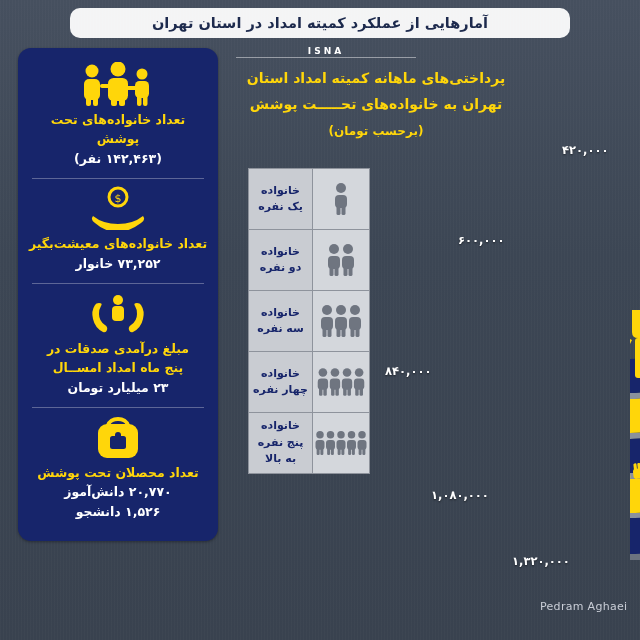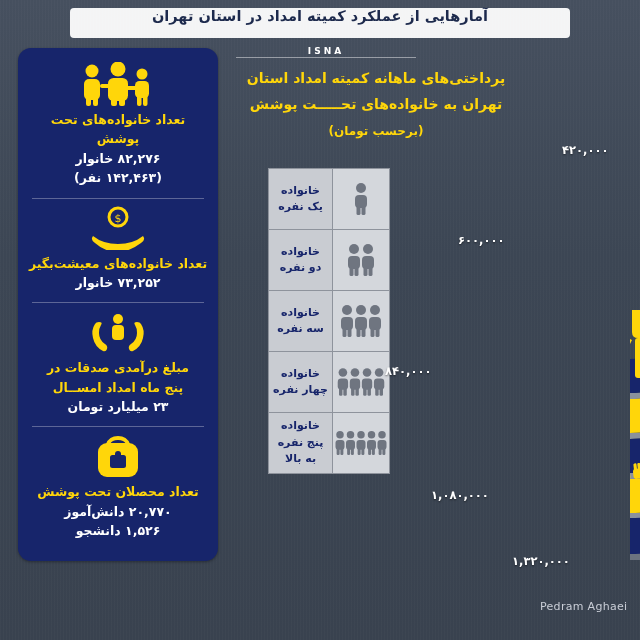--- a/index.html
+++ b/index.html
@@ -18,22 +18,22 @@
   }
   .bg-grain{
     position:absolute;inset:0;
     background-image:repeating-linear-gradient(90deg, rgba(255,255,255,0.018) 0px, rgba(255,255,255,0.018) 1px, rgba(0,0,0,0) 1px, rgba(0,0,0,0) 3px);
   }
 
   
   .header-bar{
     position:absolute;top:8px;left:70px;right:70px;height:30px;
     background:rgba(255,255,255,0.94);
-    border-radius:4px;
-    display:flex;justify-content:center;
+    border-radius:10px;
+    display:flex;align-items:center;justify-content:center;
   }
   .header-title{
     color:#1d2a4d;font-size:14.5px;font-weight:bold;letter-spacing:.2px;
   }
 
   
   .left-col{
     position:absolute;left:18px;top:48px;width:200px;
     background:#17256b;
     border-radius:13px;
@@ -70,21 +70,20 @@
   .center-sub{
     display:block;color:#ffd60a;font-size:12px;margin-top:2px;
   }
 
   
   .legend{
     position:absolute;top:168px;left:248px;width:120px;
     background:#c9ccd2;
     border:1px solid #8e939c;
     border-collapse:collapse;
-    margin-left:20px;
   }
   .legend .lrow{
     display:flex;align-items:stretch;border-bottom:1px solid #8e939c;height:60px;
   }
   .legend .lrow:last-child{border-bottom:none;}
   .legend .lfig{
     width:56px;display:flex;align-items:center;justify-content:center;
     border-left:1px solid #8e939c;
     background:#d4d7dc;
   }
@@ -140,21 +139,20 @@
           <circle cx="66" cy="12" r="5.5"></circle>
             <rect x="59" y="19" width="14" height="17" rx="4.5"></rect>
           <rect x="61" y="32" width="4.5" height="12" rx="2"></rect>
             <rect x="67" y="32" width="4.5" height="12" rx="2"></rect>
           <rect x="24" y="22" width="10" height="4" rx="2"></rect>
           <rect x="50" y="24" width="11" height="4" rx="2"></rect>
         </g>
       </svg>
     </div>
     <div class="line">تعداد خانواده‌های تحت پوشش</div>
-    <div class="line white">۸۲,۲۷۶ خانوار</div>
     <div class="line white">(۱۴۲,۴۶۳ نفر)</div>
   </div>
 
   <div class="stat">
     <div class="icon">
       <svg width="70" height="44" viewBox="0 0 70 44">
         <g class="person">
           <circle cx="35" cy="11" r="9" fill="none" stroke="#ffd60a" stroke-width="3"></circle>
           <text x="35" y="16" font-size="11" text-anchor="middle" fill="#ffd60a" font-family="DejaVu Sans">$</text>
           <path d="M10 30 q10 8 25 8 q15 0 25 -8 q3 4 -2 7 q-12 9 -23 9 q-13 0 -23 -9 q-5 -3 -2 -7 z"></path>

